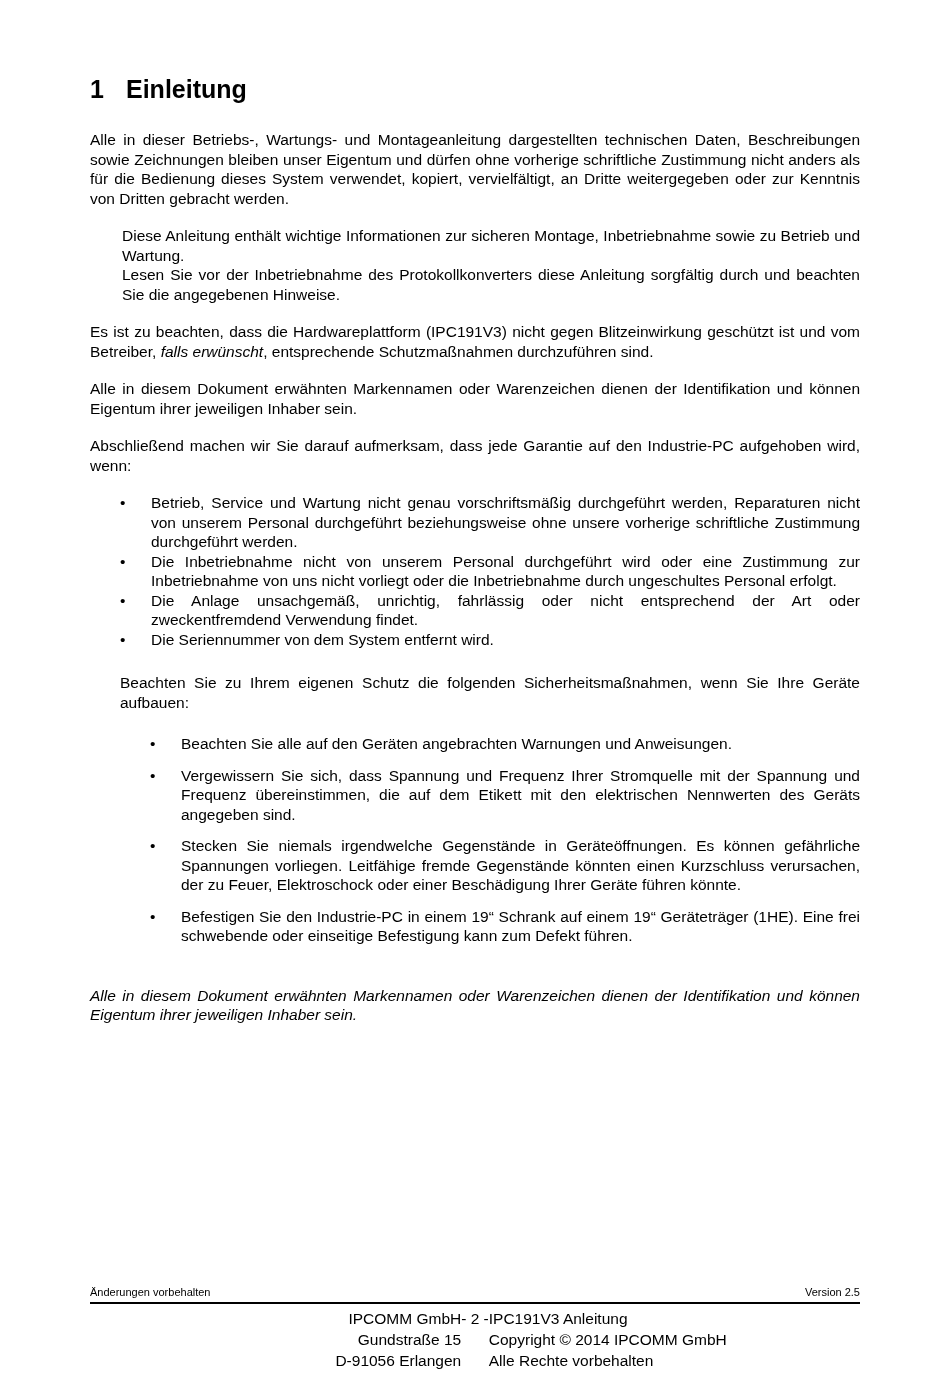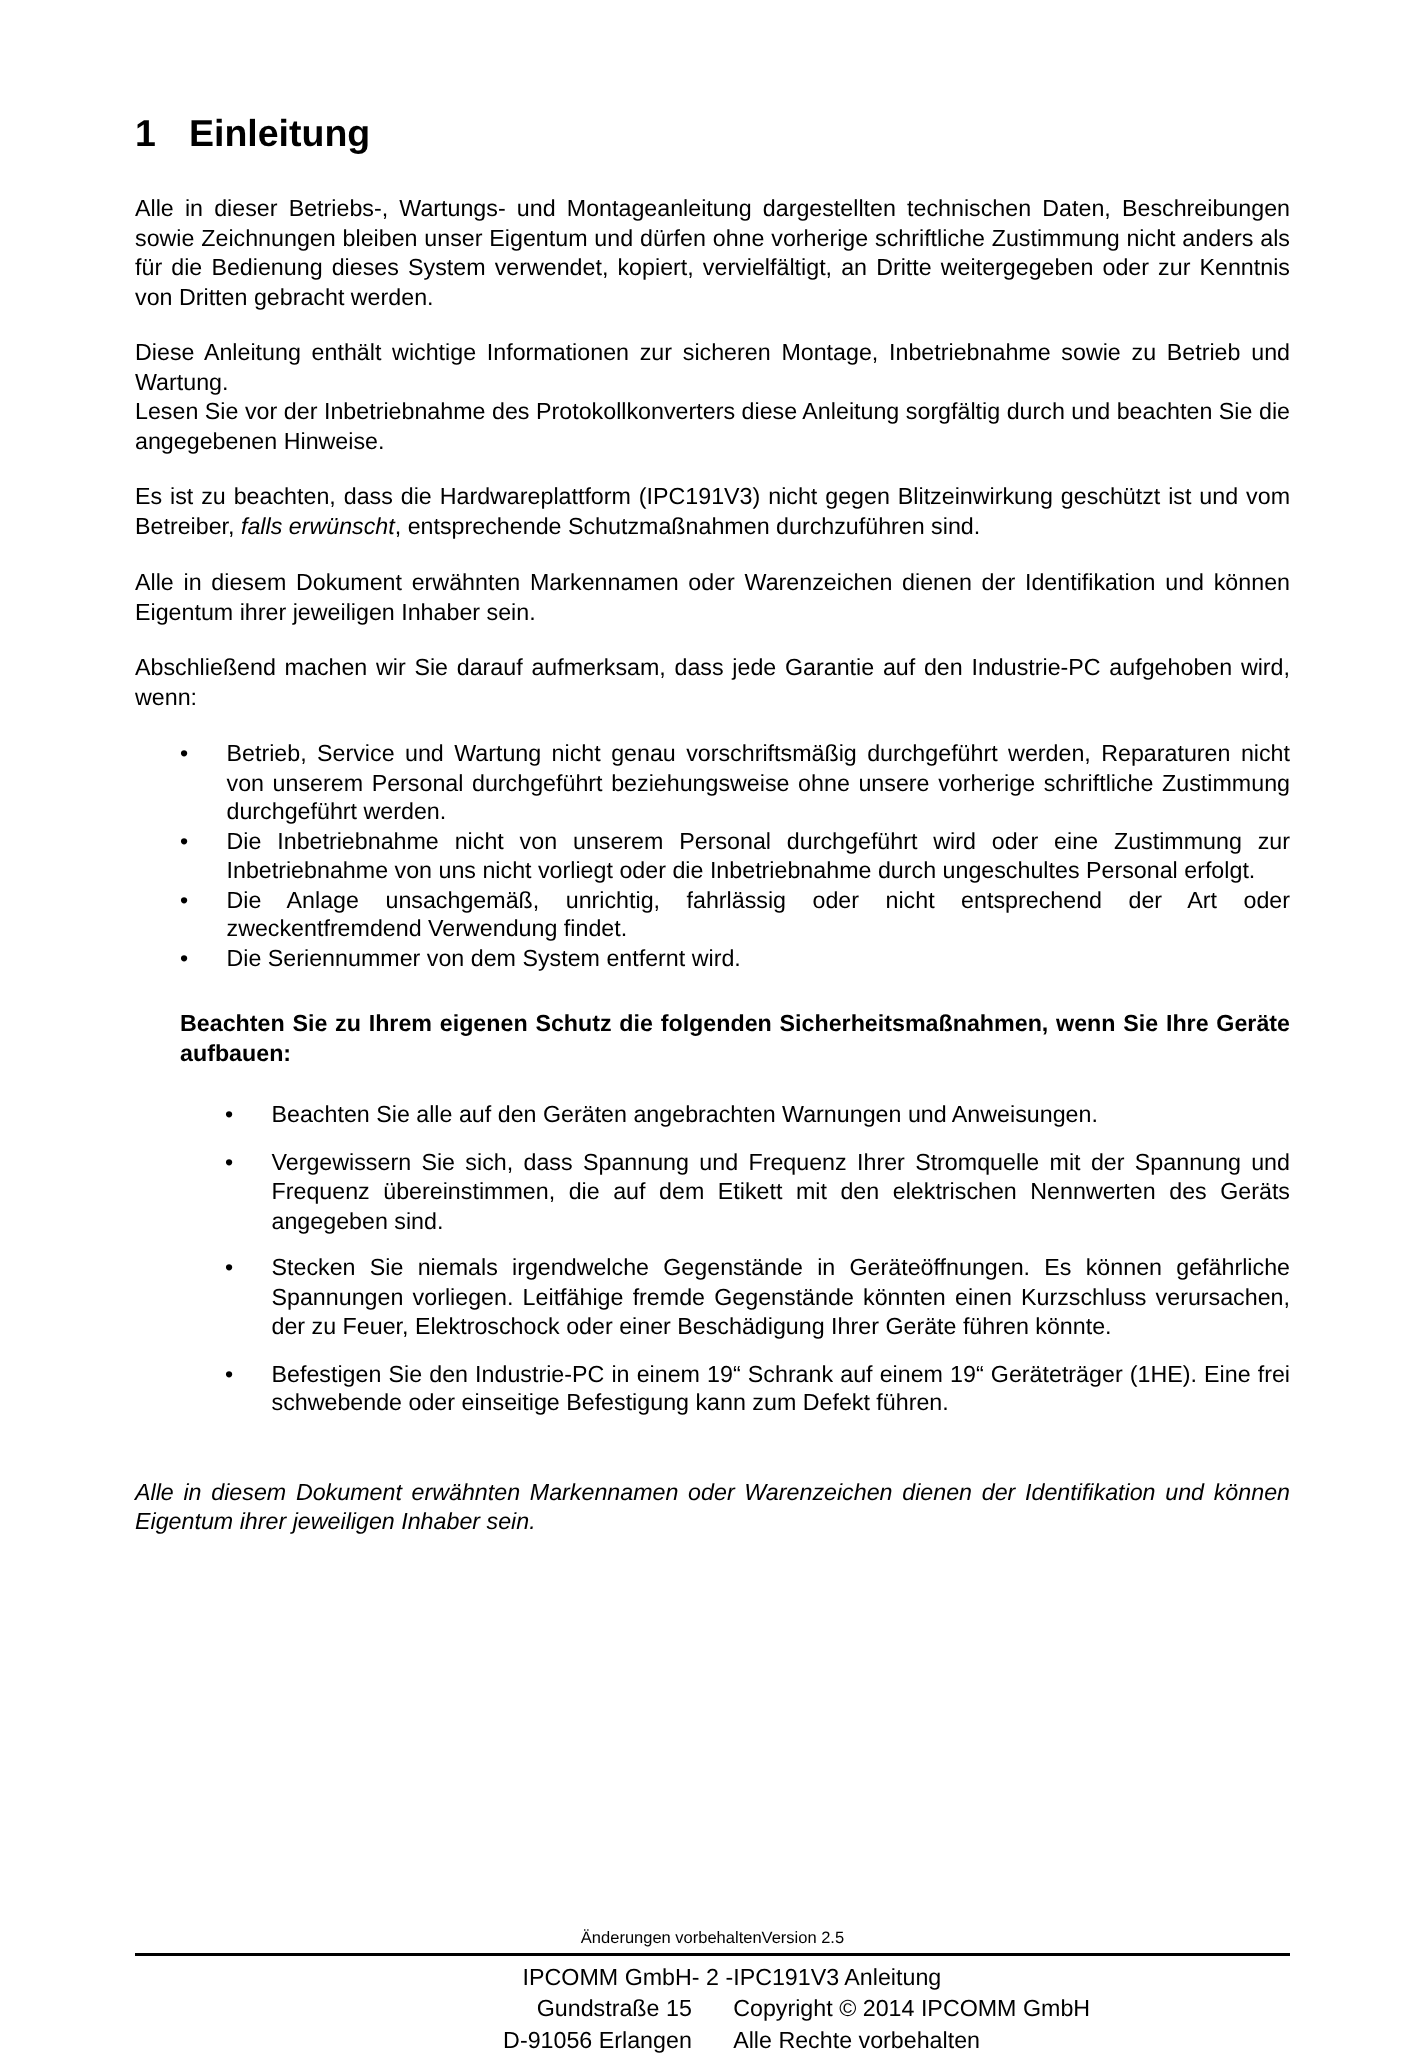--- a/index.html
+++ b/index.html
@@ -16,47 +16,47 @@
   }
   h1.heading {
     font-size:25px; line-height:29px; font-weight:bold;
     margin-bottom:26px; display:flex;
   }
   h1.heading .h-num { display:inline-block; min-width:36px; }
   .para {
     font-size:15.5px; line-height:19.5px;
     text-align:justify; margin-bottom:18px;
   }
-  .para-group { margin-bottom:18px; }
+  .para-group { margin-bottom:18px;margin-left:32px; }
   .para-group p {
     font-size:15.5px; line-height:19.5px; text-align:justify;
   }
   ul.bullets { list-style:none; }
   ul.bullets li { display:flex; }
   ul.bullets .marker { flex:0 0 31px; }
   ul.bullets .li-text { flex:1 1 auto; text-align:justify; font-size:15.5px; line-height:19.5px; }
   ul.bullets1 { padding-left:30px; margin-bottom:24px; }
   ul.bullets1 li { margin-bottom:0; }
   ul.bullets2 { padding-left:60px; }
   ul.bullets2 li { margin-bottom:12px; }
   ul.bullets2 li:last-child { margin-bottom:0; }
   ul.bullets .marker { font-size:15.5px; line-height:19.5px; }
   .safety-note {
-    font-size:15.5px; line-height:19.5px; font-weight:bold;
+    font-size:15.5px; line-height:19.5px; font-weight:normal;
     text-align:justify; margin-left:30px; margin-bottom:22px;
   }
   .trademark {
     font-size:15.5px; line-height:19.5px; font-style:italic;
     text-align:justify; margin-top:40px;
   }
   .footer {
     position:absolute; left:90px; right:90px; bottom:6px;
   }
   .footer-small {
-    display:flex; justify-content:center;
+    display:flex; justify-content:space-between;
     font-size:11px; line-height:14px; margin-bottom:3px;
   }
   .footer-rule { border-top:2px solid #000; margin-bottom:4px; }
   .footer-main {
     display:grid; grid-template-columns:1fr auto 1fr;
     font-size:15.5px; line-height:21px;
   }
   .f-left { text-align:right; }
   .f-center { text-align:center; }
   .f-right { }

